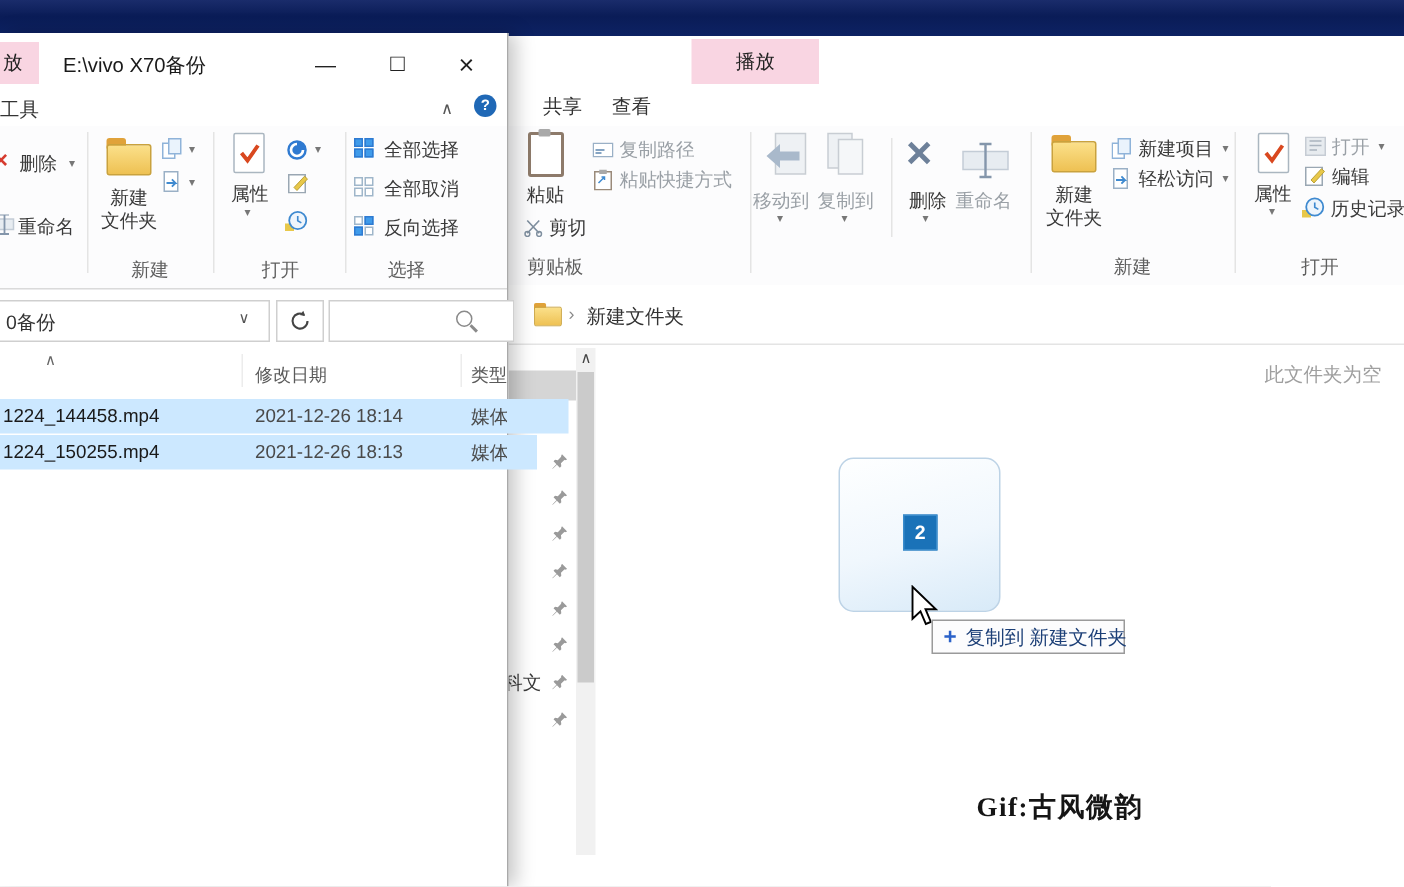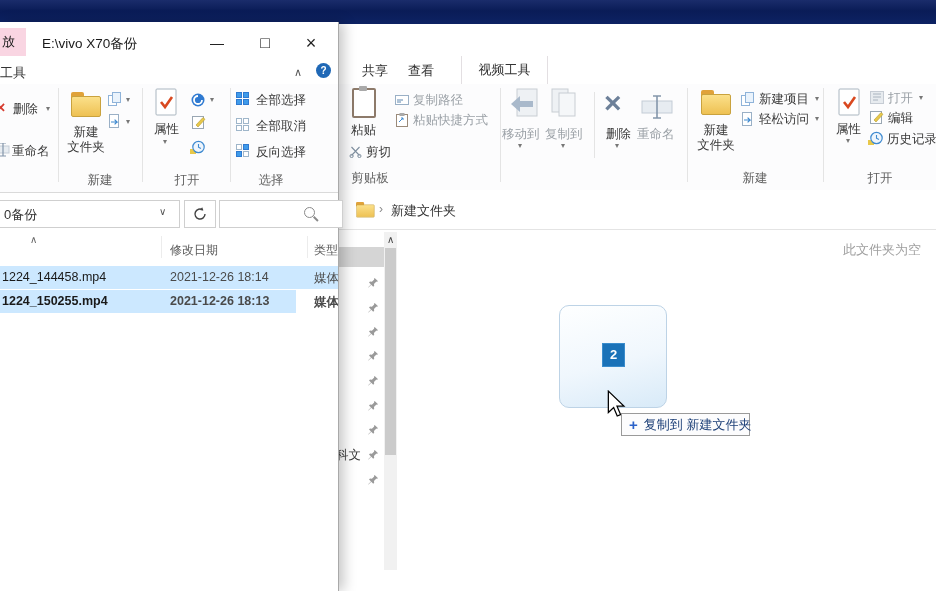--- a/index.html
+++ b/index.html
@@ -79,24 +79,24 @@
   .frag{overflow:hidden;}
 </style>
 </head>
 <body>
 
 <div class="canvas">
 
   <div class="abs" style="left:0;top:0;width:936px;height:591px;">
     <div class="abs bw-titlebar"></div>
     <div class="abs bw-titlerow"></div>
+    <div class="abs ctx-pink" style="left:461px;top:26px;width:85px;height:30px;">播放</div>
 
     <div class="abs tab" style="left:362px;top:62px;">共享</div>
     <div class="abs tab" style="left:408px;top:62px;">查看</div>
-    <div class="abs vtab-box" style="left:461px;top:56px;width:85px;height:28px;">视频工具</div>
 
     <div class="abs ribbon" style="left:0;top:84px;width:936px;height:106px;"></div>
 
     <div class="abs" style="left:348px;top:88px;width:32px;height:50px;">
       <span class="abs icon-clip" style="left:4px;top:0;"></span>
       <span class="abs rlabel" style="left:3px;top:34px;">粘贴</span>
     </div>
     <div class="abs" style="left:349px;top:144px;width:50px;height:16px;">
       <svg class="abs" style="left:0;top:2px;" width="13" height="12" viewBox="0 0 13 12">
         <path d="M2.5 1l8 8.5M10.5 1l-8 8.5" stroke="#7f8f9f" stroke-width="1.1" fill="none"></path>
@@ -220,20 +220,21 @@
         <i class="tabp"></i>
           <i class="bodyp"></i>
       </span>
       <span class="abs chev" style="left:41px;top:12px;">›</span>
       <span class="abs crumb" style="left:53px;top:12px;">新建文件夹</span>
     </div>
 
     <div class="abs frag" style="left:843px;top:241px;width:93px;height:18px;">
       <span class="empty-text nowrap">此文件夹为空</span>
     </div>
+    <div class="abs watermark nowrap" style="left:651px;top:526px;">Gif:古风微韵</div>
 
     <div class="abs navgray" style="left:338px;top:247px;width:46px;height:20px;"></div>
     <div class="abs rlabel nowrap frag" style="left:336px;top:447px;width:30px;">科文</div>
 
     <svg class="abs pin" style="left:367px;top:277px;" viewBox="0 0 16 16">
         <path d="M10.2 1.2l4.6 4.6-1.9.6-.4-.4-3.2 3.2.3 2.5-1.3 1.3-2.6-2.6-3.7 3.7-.4-.4 3.7-3.7-2.6-2.6 1.3-1.3 2.5.3 3.2-3.2-.4-.4z" fill="#9a9a9a"></path>
       </svg>
     <svg class="abs pin" style="left:367px;top:302px;" viewBox="0 0 16 16">
         <path d="M10.2 1.2l4.6 4.6-1.9.6-.4-.4-3.2 3.2.3 2.5-1.3 1.3-2.6-2.6-3.7 3.7-.4-.4 3.7-3.7-2.6-2.6 1.3-1.3 2.5.3 3.2-3.2-.4-.4z" fill="#9a9a9a"></path>
       </svg>
@@ -395,26 +396,26 @@
     </div>
 
     <div class="abs" style="left:0;top:212px;width:160px;height:26px;">
       <span class="abs" style="left:30px;top:0px;font-size:10px;color:#666;">∧</span>
     </div>
     <div class="abs colsep" style="left:161px;top:214px;height:22px;"></div>
     <div class="abs hdr" style="left:170px;top:220px;text-align:center;">修改日期</div>
     <div class="abs colsep" style="left:307px;top:214px;height:22px;"></div>
     <div class="abs hdr nowrap frag" style="left:314px;top:220px;width:24px;">类型</div>
 
-    <div class="abs row-sel" style="left:0;top:244px;width:338px;height:23px;">
+    <div class="abs row-sel" style="left:0;top:244px;width:338px;height:23px;padding-left:41px;">
       <span class="abs cellname nowrap" style="left:2px;top:4px;">1224_144458.mp4</span>
       <span class="abs celldim nowrap" style="left:170px;top:4px;">2021-12-26 18:14</span>
       <span class="abs celldim nowrap frag" style="left:314px;top:4px;width:24px;">媒体</span>
     </div>
-    <div class="abs row-sel" style="left:0;top:268px;width:296px;height:23px;font-weight:bold;">
+    <div class="abs row-sel" style="left:0;top:268px;width:358px;height:23px;">
       <span class="abs cellname nowrap" style="left:2px;top:4px;">1224_150255.mp4</span>
       <span class="abs celldim nowrap" style="left:170px;top:4px;">2021-12-26 18:13</span>
       <span class="abs celldim nowrap frag" style="left:314px;top:4px;width:24px;">媒体</span>
     </div>
   </div>
 
   <div class="abs ghost"></div>
   <div class="abs badge">2</div>
   <svg class="abs" style="left:606px;top:390px;" width="22" height="30" viewBox="0 0 18 26">
     <path d="M1.5 1v18.5l4.6-4.3 3.1 7.3 2.9-1.2-3.1-7.3h6z" fill="#fff" stroke="#000" stroke-width="1.1"></path>

